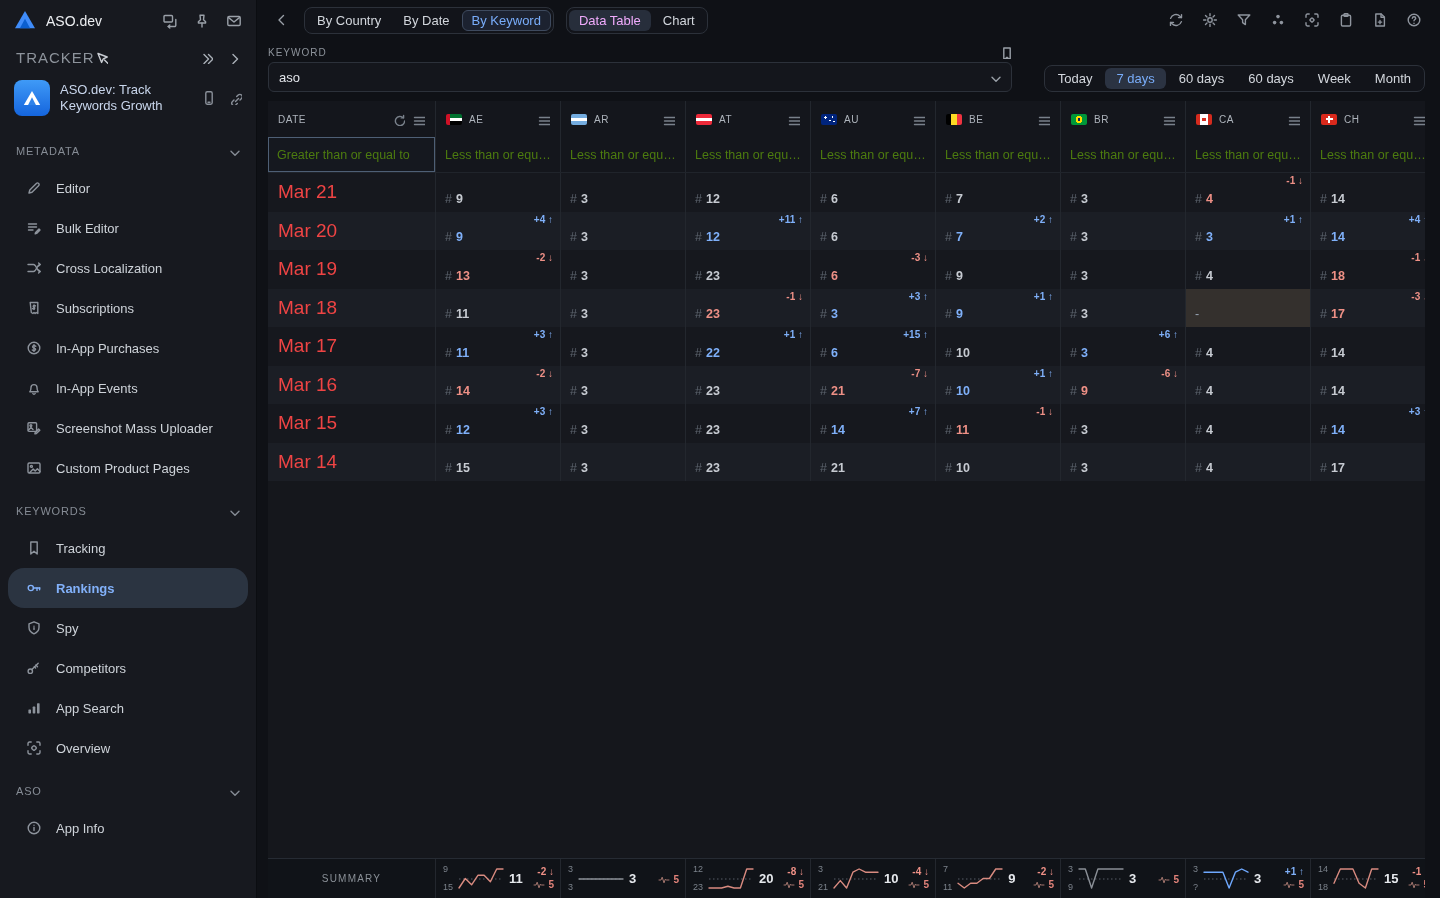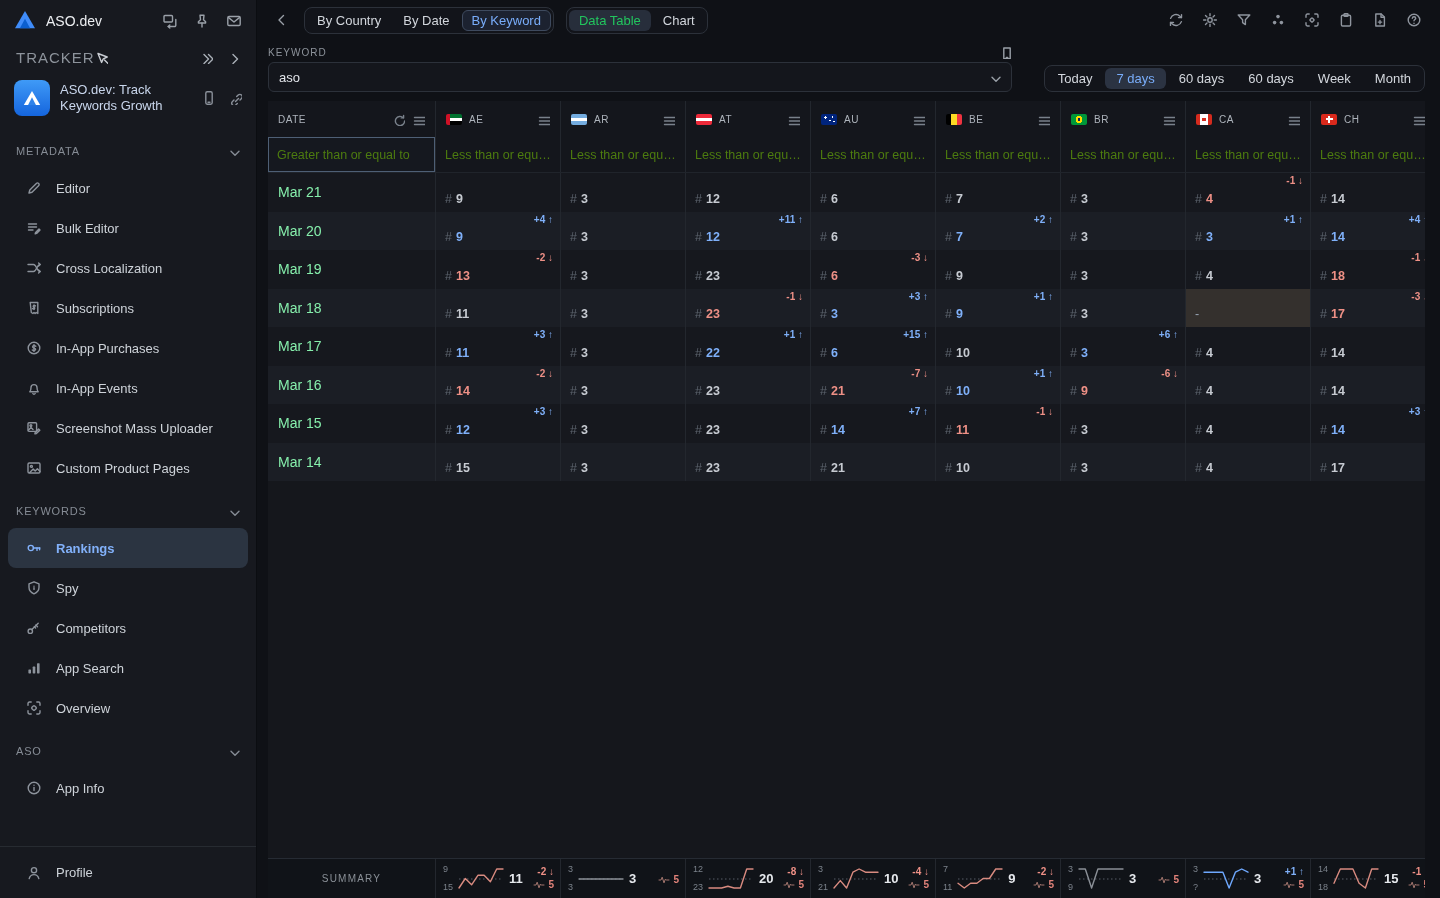--- a/index.html
+++ b/index.html
@@ -19,33 +19,33 @@
   .sb-tracker .right{margin-left:auto;display:flex;gap:14px;color:#aab0b8;font-size:14px;align-items:center}
   .sb-app{display:flex;align-items:center;gap:10px;padding:8px 14px 12px;flex:none}
   .app-ic{width:36px;height:36px;border-radius:8px;background:linear-gradient(180deg,#3f9af7,#1565dd);display:flex;align-items:center;justify-content:center;flex:none}
   .app-name{font-size:13px;line-height:16px;color:#c9d6ec;width:118px}
   .sb-app .right{margin-left:auto;display:flex;gap:12px;color:#8a9099;align-items:center}
   .sb-menu{flex:1;overflow:hidden}
   .sec{height:34px;display:flex;align-items:center;padding:0 16px;color:#868c95;font-size:11px;letter-spacing:.8px;margin-top:6px}
   .sec .chev{margin-left:auto;color:#868c95}
   .mi{height:40px;display:flex;align-items:center;gap:14px;padding:0 16px 0 26px;color:#ced3d9;cursor:pointer}
   .mi .mic{color:#8d939c;display:flex}
-  .mi.sel{background:#2b3441;border-radius:8px;margin:0 8px;padding:0 0 0 18px;color:#82b1fa;font-weight:600}
+  .mi.sel{background:#2b3441;border-radius:16px;margin:0 8px;padding:0 0 0 18px;color:#82b1fa;font-weight:600}
   .mi.sel .mic{color:#82b1fa}
   .sb-profile{flex:none;height:52px;border-top:1px solid #272b31;display:flex;align-items:center;gap:14px;padding:0 16px 0 26px;color:#ced3d9}
   .sb-profile .mic{color:#8d939c;display:flex}
 
   
   .main{flex:1;background:#0f1116;padding:0 0 0 11px;display:flex;flex-direction:column;min-width:0}
   .topbar{height:40px;display:flex;align-items:center;gap:12px;padding:0 15px 0 4px;flex:none}
   .back{color:#9aa0a8;display:flex;padding:2px;cursor:pointer}
   .grp{display:flex;border:1px solid #2c313a;border-radius:8px;padding:2px;gap:2px;background:#12141a}
   .gbtn{padding:3px 10px;font-size:13px;color:#d2d6dc;border-radius:6px;cursor:pointer;white-space:nowrap}
   .gbtn.on-outline{color:#79adfa;border:1px solid #3e4a5e;background:#1c2230;padding:2px 9px}
-  .gbtn.on-fill{color:#22c55e;background:#272e3b}
+  .gbtn.on-fill{color:#f0abfc;background:#272e3b}
   .top-icons{margin-left:auto;display:flex;gap:13px;color:#8f959e;align-items:center}
   .tbtn{padding:2px;cursor:pointer;display:flex}
   .tbtn svg.ic{width:17px;height:17px}
 
   .kw{display:flex;align-items:flex-end;gap:32px;padding-right:15px;flex:none}
   .kw-left{width:835px}
   .kw-top{height:20px;display:flex;align-items:center;justify-content:space-between;margin-top:2px}
   .kw-label{font-size:10px;letter-spacing:1px;color:#8d939b}
   .kw-bm{color:#9aa0a8;display:flex;cursor:pointer}
   .kw-select{height:30px;border:1px solid #2c313a;border-radius:6px;background:#14161c;display:flex;align-items:center;padding:0 10px;color:#e2e5ea;cursor:pointer}
@@ -66,21 +66,21 @@
   .hcell .rot{margin-left:auto;color:#79818b;cursor:pointer;display:flex}
   .hcell .rot + .menu{margin-left:0}
   .fcell{display:flex;align-items:center;padding:0 9px;color:#4d7c0f;font-size:12.5px;white-space:nowrap;text-overflow:ellipsis}
   .fcell span{overflow:hidden;text-overflow:ellipsis;white-space:nowrap}
   .fcell.focus{box-shadow:inset 0 0 0 1px #4e5f75;background:#15181f}
   .trows{flex:none}
   .trow{height:38.5px}
   .trow:nth-child(odd) .tcell{background:#16181e}
   .trow:nth-child(even) .tcell{background:#1b1e25}
   .trow .tcell.hl{background:#34302d !important}
-  .date-cell{display:flex;align-items:center;padding:0 10px;color:#86efac;font-size:14px}
+  .date-cell{display:flex;align-items:center;padding:0 10px;color:#ef4444;font-size:19px}
   .rank-cell{cursor:default}
   .rankline{position:absolute;left:9px;bottom:6px;font-size:12.5px;font-weight:700;color:#c6cad1}
   .rankline .hash{color:#5d646e;font-weight:400;margin-right:4px}
   .rankline.up{color:#7fb0f9}.rankline.down{color:#ee9086}
   .badge{position:absolute;top:2px;right:7px;font-size:10px;font-weight:700}
   .badge.up{color:#7fb0f9}.badge.down{color:#ee9086}
   .dash{color:#98a4b4;font-weight:400}
   .filler{flex:1;background:#15171c;width:1157px}
   .tsummary{height:40px;background:#101318;border-top:1px solid #262b33}
   .sum-label{display:flex;align-items:center;justify-content:center;color:#8a9097;font-size:10px;letter-spacing:1.2px}
@@ -277,20 +277,28 @@
         </div>
 
       <div class="sec">
         <span>KEYWORDS</span>
         <span class="chev">
             <svg class="ic sm">
               <path d="m4 6.2 4 4 4-4"></path>
             </svg>
           </span>
       </div>
+      <div class="mi">
+          <span class="mic">
+            <svg class="ic">
+              <path d="M4.8 2h6.4v12L8 11.2 4.8 14z"></path>
+            </svg>
+          </span>
+          <span>Tracking</span>
+        </div>
       <div class="mi sel">
           <span class="mic">
             <svg class="ic">
               <circle cx="4.8" cy="8" r="2.6"></circle>
               <path d="M7.4 8h6.4"></path>
               <path d="M11 8v2.4"></path>
               <path d="M13.6 8v1.8"></path>
             </svg>
           </span>
           <span>Rankings</span>
@@ -352,29 +360,20 @@
             <svg class="ic">
               <circle cx="8" cy="8" r="5.8"></circle>
               <path d="M8 7.4v3.2"></path>
               <path d="M8 5.2v.1"></path>
             </svg>
           </span>
           <span>App Info</span>
         </div>
     </nav>
 
-    <div class="sb-profile">
-      <span class="mic">
-          <svg class="ic">
-            <circle cx="8" cy="5.2" r="2.6"></circle>
-            <path d="M3.2 13.6c.7-2.8 2.6-4 4.8-4s4.1 1.2 4.8 4"></path>
-          </svg>
-        </span>
-      <span>Profile</span>
-    </div>
   </aside>
 
   <main class="main">
     <div class="topbar">
       <span class="back">
           <svg class="ic">
             <path d="M9.5 3.5 5 8l4.5 4.5"></path>
           </svg>
         </span>
       <div class="grp">

